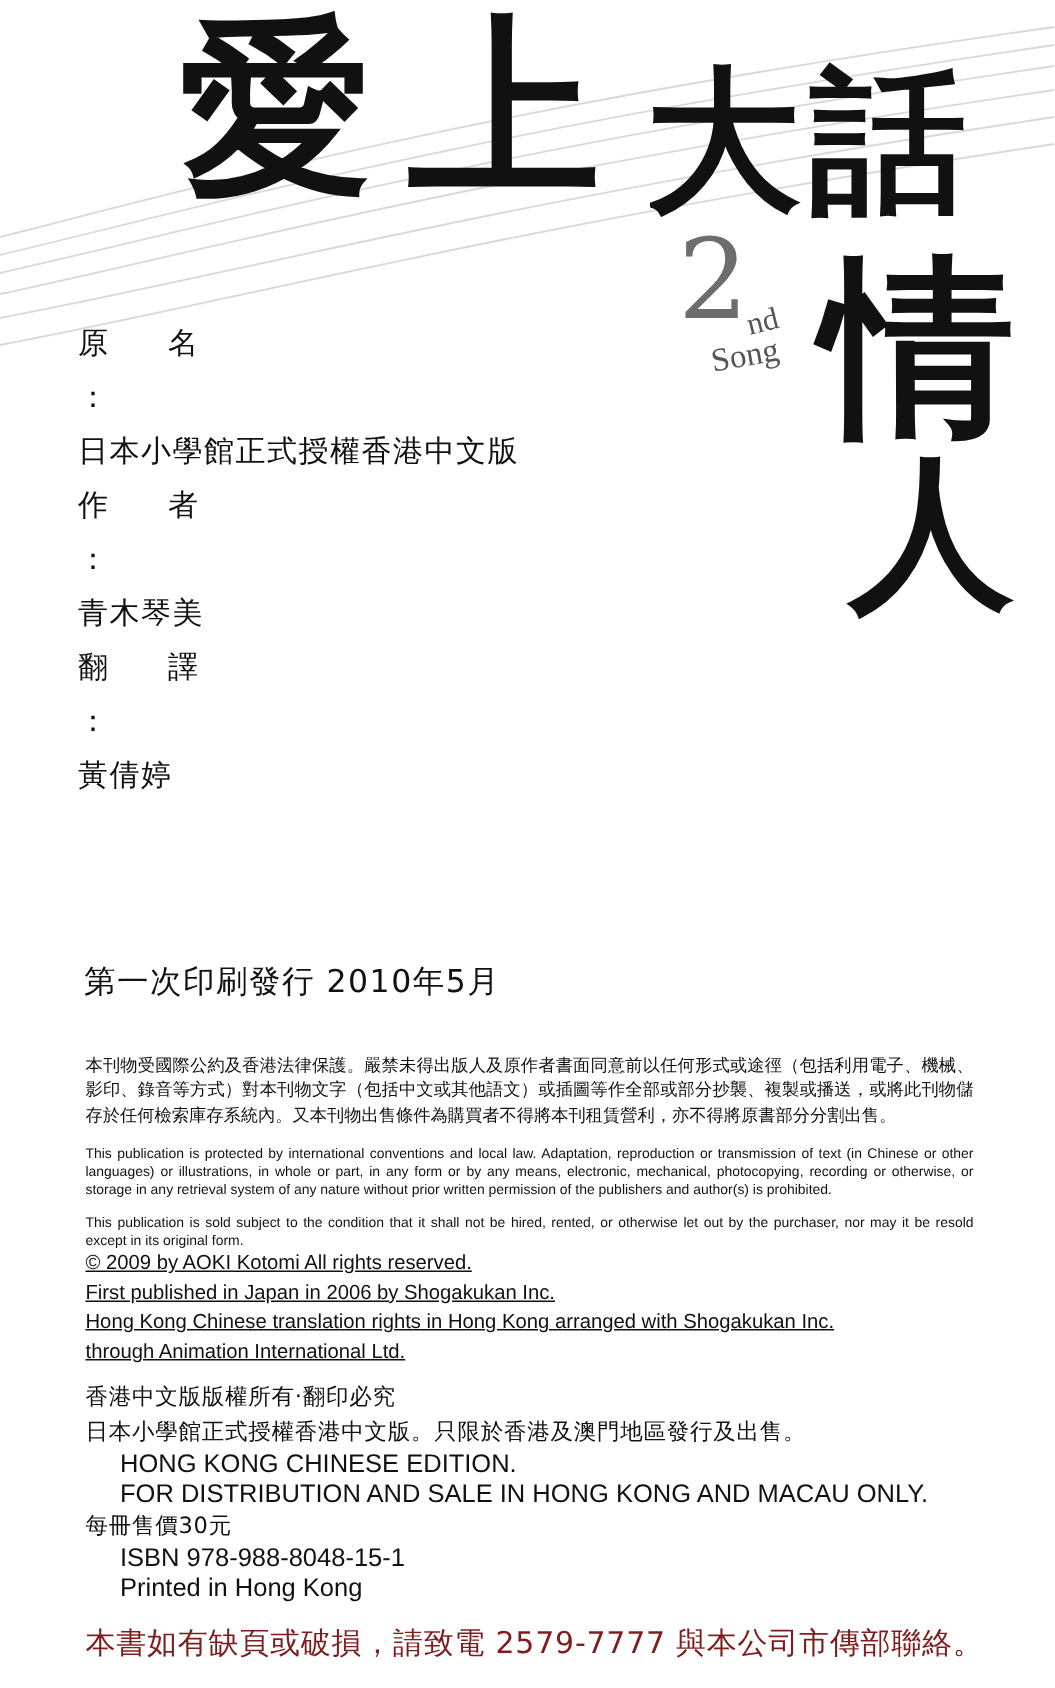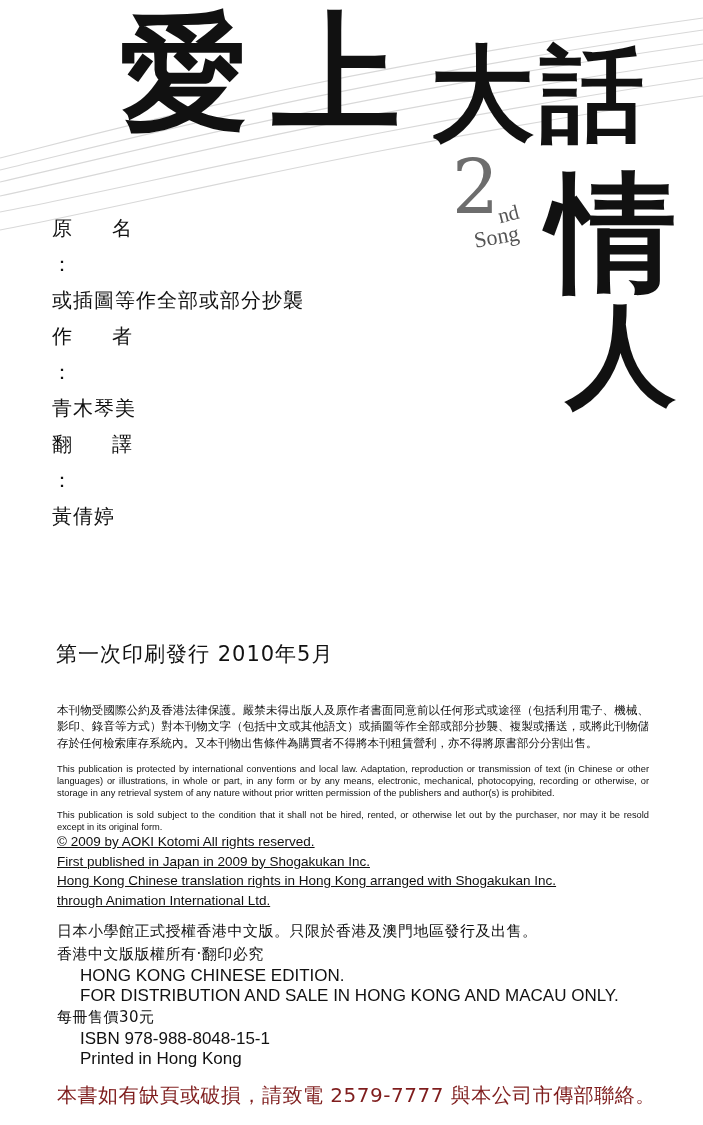--- a/index.html
+++ b/index.html
@@ -214,21 +214,21 @@
     <span id="song-num">2</span>
     <span id="song-nd">nd</span>
     <span id="song-word">Song</span>
   </div>
 </div>
 
 <div id="credits">
   <div class="credit-row">
     <span class="credit-label">原　名</span>
     <span class="credit-colon">：</span>
-    <span class="credit-value">或插圖等作全部或部分抄襲</span>
+    <span class="credit-value">日本小學館正式授權香港中文版</span>
   </div>
   <div class="credit-row">
     <span class="credit-label">作　者</span>
     <span class="credit-colon">：</span>
     <span class="credit-value">青木琴美</span>
   </div>
   <div class="credit-row">
     <span class="credit-label">翻　譯</span>
     <span class="credit-colon">：</span>
     <span class="credit-value">黃倩婷</span>
@@ -238,28 +238,28 @@
 <div id="print-line">第一次印刷發行 2010年5月</div>
 
 <div id="legal">
   <p id="legal-zh">本刊物受國際公約及香港法律保護。嚴禁未得出版人及原作者書面同意前以任何形式或途徑（包括利用電子、機械、影印、錄音等方式）對本刊物文字（包括中文或其他語文）或插圖等作全部或部分抄襲、複製或播送，或將此刊物儲存於任何檢索庫存系統內。又本刊物出售條件為購買者不得將本刊租賃營利，亦不得將原書部分分割出售。</p>
   <p class="legal-en">This publication is protected by international conventions and local law. Adaptation, reproduction or transmission of text (in Chinese or other languages) or illustrations, in whole or part, in any form or by any means, electronic, mechanical, photocopying, recording or otherwise, or storage in any retrieval system of any nature without prior written permission of the publishers and author(s) is prohibited.</p>
   <p class="legal-en">This publication is sold subject to the condition that it shall not be hired, rented, or otherwise let out by the purchaser, nor may it be resold except in its original form.</p>
 </div>
 
 <div id="copyright">
   <div>© 2009  by AOKI Kotomi   All rights reserved.</div>
-  <div>First published in Japan in 2009 by Shogakukan Inc.</div>
+  <div>First published in Japan in 2006 by Shogakukan Inc.</div>
   <div>Hong Kong Chinese translation rights in Hong Kong arranged with Shogakukan Inc.</div>
   <div>through Animation International Ltd.</div>
 </div>
 
 <div id="rights">
+  <div class="rights-zh">香港中文版版權所有‧翻印必究</div>
   <div class="rights-zh">日本小學館正式授權香港中文版。只限於香港及澳門地區發行及出售。</div>
-  <div class="rights-zh">香港中文版版權所有‧翻印必究</div>
   <div class="rights-en">HONG KONG CHINESE EDITION.</div>
   <div class="rights-en">FOR DISTRIBUTION AND SALE IN HONG KONG AND MACAU ONLY.</div>
   <div class="rights-zh">每冊售價30元</div>
   <div class="rights-en">ISBN 978-988-8048-15-1</div>
   <div class="rights-en">Printed in Hong Kong</div>
 </div>
 
 <div id="footer-contact">本書如有缺頁或破損，請致電 2579-7777 與本公司市傳部聯絡。</div>
 
 </body></html>

